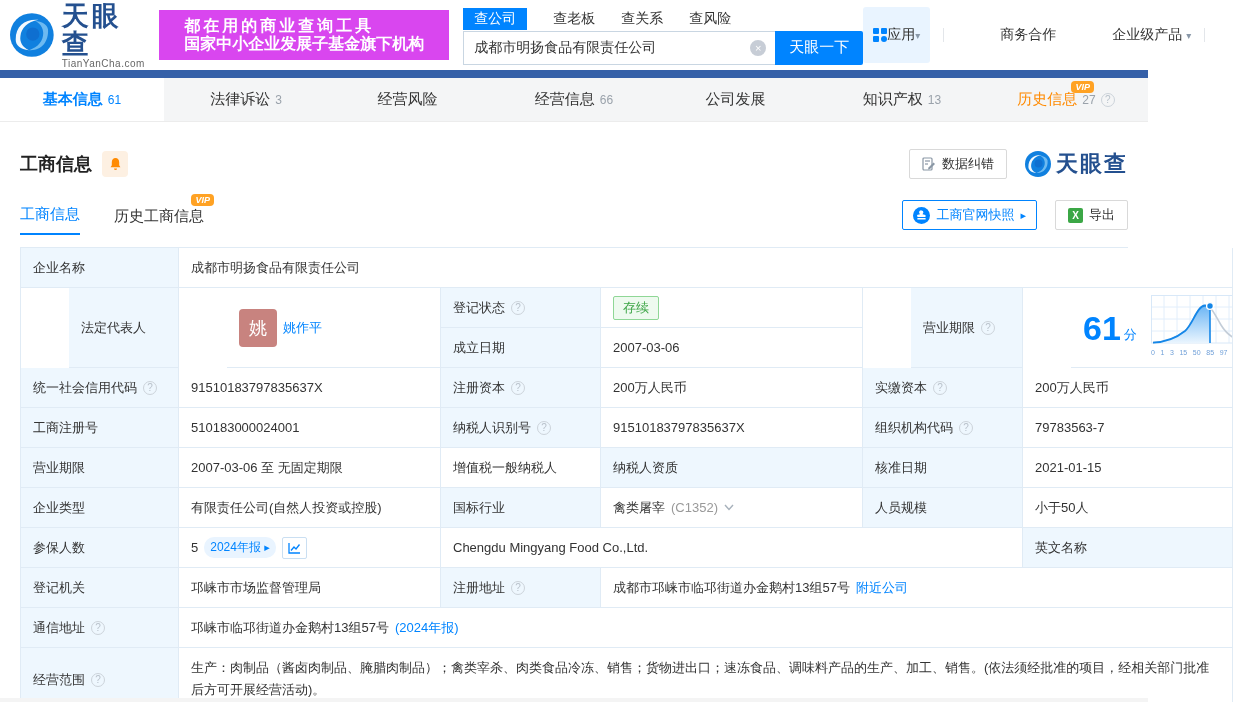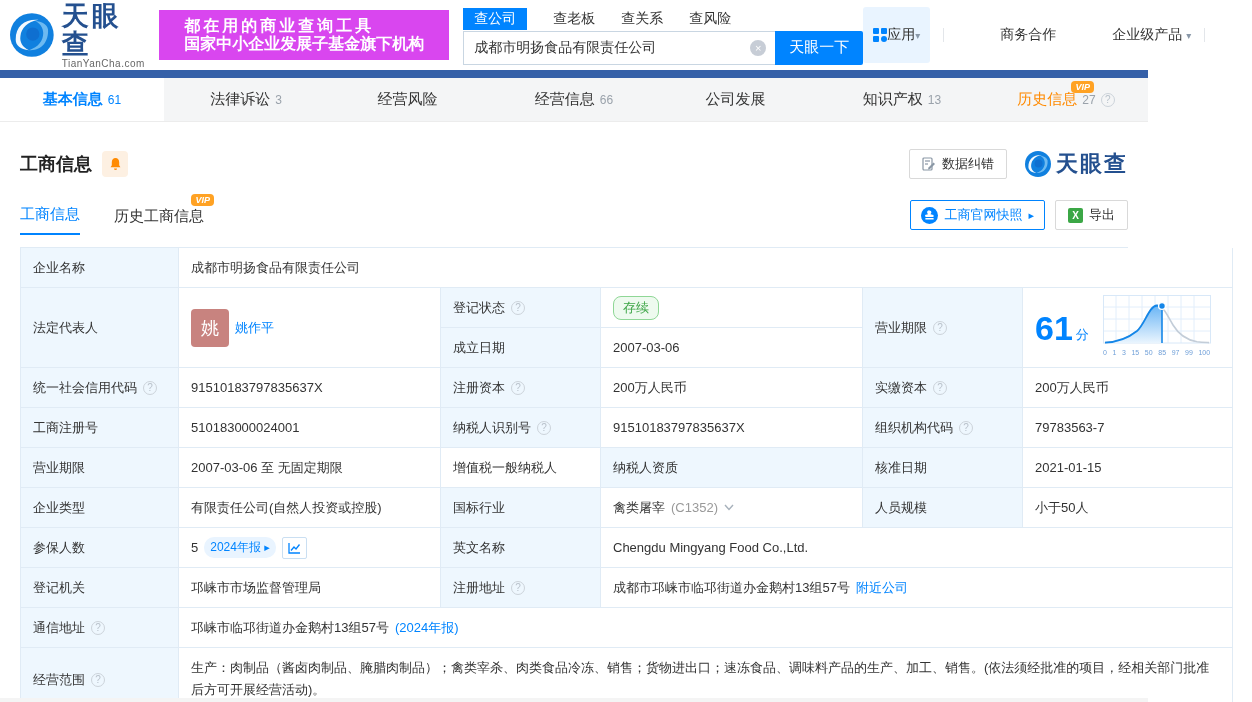--- a/index.html
+++ b/index.html
@@ -63,49 +63,49 @@
   .btn-correct { height:30px; border:1px solid #d9d9d9; background:#fff; border-radius:2px; padding:0 12px;
                  font-size:13px; color:#333; display:flex; align-items:center; gap:6px; cursor:pointer;
                  font-family:"Liberation Sans","DejaVu Sans",sans-serif; }
   .watermark { display:flex; align-items:center; gap:5px; }
   .wm-text { font-size:22px; font-weight:bold; color:#24508f; letter-spacing:2px; }
 
   .subtab-row { display:flex; align-items:flex-end; margin-top:20px; }
   .subtab { font-size:15px; margin-right:34px; padding-bottom:9px; position:relative; cursor:pointer; color:#333; }
   .subtab.active { color:#0084ff; border-bottom:2px solid #0084ff; }
   .subtab .vip-badge { position:absolute; top:-13px; right:-10px; }
-  .subtab-right { margin-left:auto; display:flex; gap:10px; padding-bottom:5px; }
+  .subtab-right { margin-left:auto; display:flex; gap:18px; padding-bottom:5px; }
   .btn-snapshot { height:30px; border:1px solid #0084ff; color:#0084ff; background:#fff; border-radius:2px;
                   display:flex; align-items:center; gap:6px; padding:0 10px; font-size:13px; cursor:pointer;
                   font-family:"Liberation Sans","DejaVu Sans",sans-serif; }
   .btn-export { height:30px; border:1px solid #d9d9d9; color:#333; background:#fff; border-radius:2px;
                 display:flex; align-items:center; gap:6px; padding:0 12px; font-size:13px; cursor:pointer;
                 font-family:"Liberation Sans","DejaVu Sans",sans-serif; }
   .xls-icon { width:15px; height:15px; background:#3ba746; border-radius:2px; color:#fff; font-size:10px;
               font-weight:bold; line-height:15px; text-align:center; }
   .arrow-r { font-size:11px; }
 
   
   .info-table { margin-top:12px; display:grid;
                 grid-template-columns:158px 262px 160px 262px 160px 210px;
                 grid-template-rows:repeat(10,40px) 64px;
                 border-top:1px solid #e0ebf5; border-left:1px solid #e0ebf5; font-size:13px; }
   .cell { border-right:1px solid #e0ebf5; border-bottom:1px solid #e0ebf5; background:#fff;
           display:flex; align-items:center; padding:0 12px; gap:6px; overflow:hidden; white-space:nowrap; }
   .cell.lab { background:#eef7fe; }
   .sp5 { grid-column:span 5; }
   .sp3 { grid-column:span 3; }
-  .rs2 { grid-row:span 2; }
+  .rs2 { grid-row:span 2;margin-left:48px; }
   .scope-cell { display:block; white-space:normal; padding:9px 12px; line-height:22px; overflow:visible; }
   .link { color:#0084ff; cursor:pointer; text-decoration:none; }
   .muted { color:#999; }
   .avatar { width:38px; height:38px; border-radius:4px; background:#c8837f; color:#fff; font-size:18px;
             display:flex; align-items:center; justify-content:center; flex:0 0 auto; cursor:pointer; }
   .badge-green { color:#3fa648; background:#eefaef; border:1px solid #8fd796; padding:2px 9px;
-                 border-radius:8px; font-size:13px; }
+                 border-radius:2px; font-size:13px; }
   .tag-report { background:#e9f4ff; color:#0084ff; font-size:12px; padding:2px 6px; border-radius:10px; cursor:pointer; }
   .trend-btn { width:25px; height:22px; border:1px solid #cadff2; border-radius:2px; background:#fff;
                display:flex; align-items:center; justify-content:center; cursor:pointer; }
   .score-cell { gap:0; }
   .score-val { font-size:34px; font-weight:bold; color:#0084ff; line-height:34px; }
   .score-unit { font-size:13px; color:#0084ff; margin:14px 0 0 3px; }
   .score-chart { margin-left:14px; width:110px; }
   .score-xlabels { width:153px; transform:scale(.7); transform-origin:0 0; display:flex;
                    justify-content:space-between; font-size:10px; color:#6f9fd8; margin-top:-1px; }
   .footer-strip { position:absolute; left:0; bottom:0; width:100%; height:4px; background:#f4f4f4; }
@@ -406,22 +406,22 @@
           <span>2024年报</span>
           <span class="arrow-r">▸</span>
         </span>
         <span class="trend-btn">
           <svg width="13" height="12" viewBox="0 0 13 12">
             <path d="M1,1 L1,11 L12,11" fill="none" stroke="#0084ff" stroke-width="1.3"></path>
             <path d="M3,8.5 L6,5 L8,7 L11.5,2.5" fill="none" stroke="#0084ff" stroke-width="1.3"></path>
           </svg>
         </span>
       </div>
+      <div class="cell sp3">Chengdu Mingyang Food Co.,Ltd.</div>
       <div class="cell lab">英文名称</div>
-      <div class="cell sp3">Chengdu Mingyang Food Co.,Ltd.</div>
 
       <div class="cell lab">登记机关</div>
       <div class="cell">邛崃市市场监督管理局</div>
       <div class="cell lab">
         <span>注册地址</span>
         <span class="help">?</span>
       </div>
       <div class="cell sp3">
         <span>成都市邛崃市临邛街道办金鹅村13组57号</span>
         <a class="link">附近公司</a>

